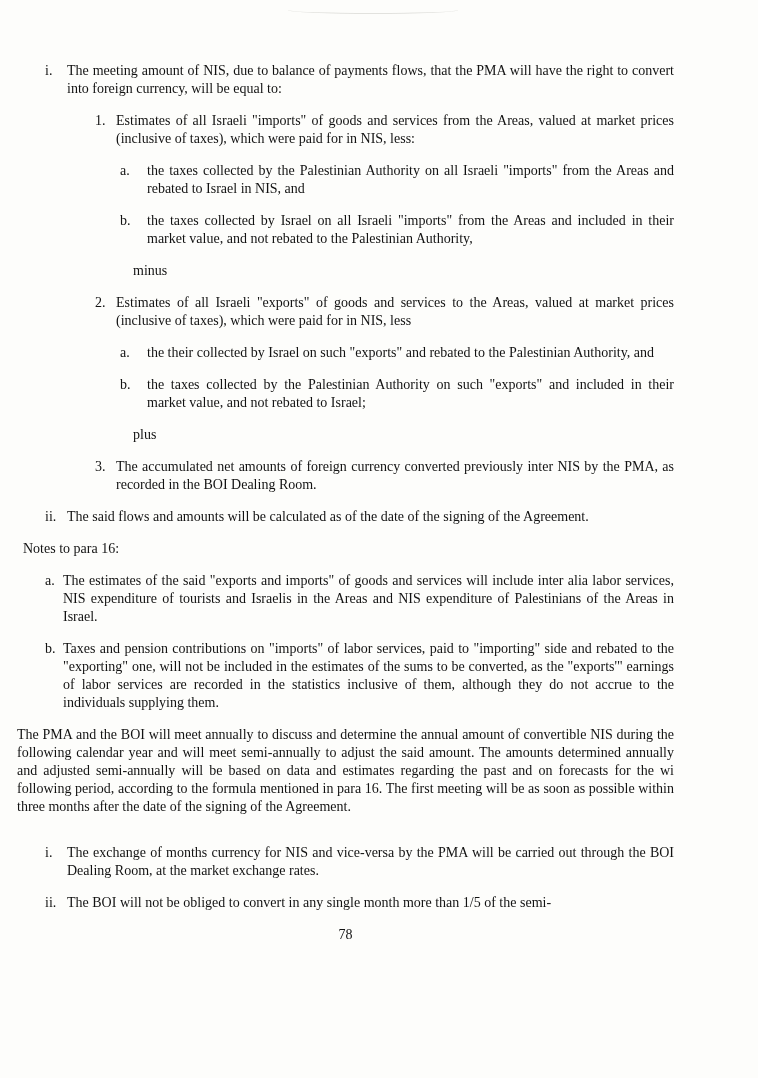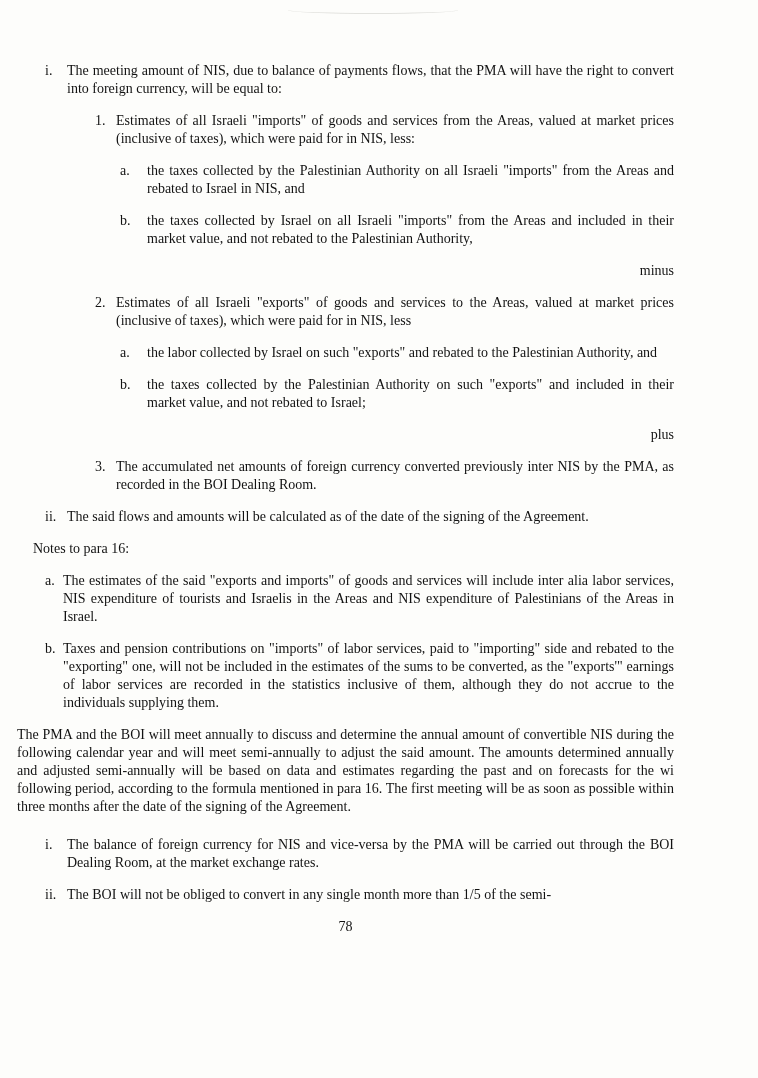--- a/index.html
+++ b/index.html
@@ -31,23 +31,23 @@
   .lbl { flex: 0 0 auto; }
   .txt { flex: 1 1 auto; text-align: justify; }
   .item-i   { margin-left: 28px; }
   .item-i .lbl { width: 22px; }
   .item-num { margin-left: 78px; }
   .item-num .lbl { width: 21px; }
   .item-letter { margin-left: 103px; }
   .item-letter .lbl { width: 27px; }
   .note { margin-left: 28px; }
   .note .lbl { width: 18px; }
-  .conj { display: block; margin-left: 116px; margin-bottom: 14px; text-align: right; }
-  .heading { display: block; margin-left: 16px; margin-bottom: 14px; }
-  .para { display: block; margin-left: 0; margin-bottom: 20px; text-align: justify; }
+  .conj { display: block; margin-left: 116px; margin-bottom: 14px; }
+  .heading { display: block; margin-left: 6px; margin-bottom: 14px; }
+  .para { display: block; margin-left: 0; margin-bottom: 28px; text-align: justify; }
   .page-number { text-align: center; margin-top: 2px; }
 </style>
 </head>
 <body>
 
 <div class="page">
 
   <div class="scan-artifact"></div>
 
   <div class="block item-i">
@@ -72,21 +72,21 @@
 
   <div class="conj">minus</div>
 
   <div class="block item-num">
     <span class="lbl">2.</span>
     <div class="txt">Estimates of all Israeli "exports" of goods and services to the Areas, valued at market prices (inclusive of taxes), which were paid for in NIS, less</div>
   </div>
 
   <div class="block item-letter">
     <span class="lbl">a.</span>
-    <div class="txt">the labor collected by Israel on such "exports" and rebated to the Palestinian Authority, and</div>
+    <div class="txt">the their collected by Israel on such "exports" and rebated to the Palestinian Authority, and</div>
   </div>
 
   <div class="block item-letter">
     <span class="lbl">b.</span>
     <div class="txt">the taxes collected by the Palestinian Authority on such "exports" and included in their market value, and not rebated to Israel;</div>
   </div>
 
   <div class="conj">plus</div>
 
   <div class="block item-num">
@@ -108,21 +108,21 @@
 
   <div class="block note">
     <span class="lbl">b.</span>
     <div class="txt">Taxes and pension contributions on "imports" of labor services, paid to "importing" side and rebated to the "exporting" one, will not be included in the estimates of the sums to be converted, as the "exports'" earnings of labor services are recorded in the statistics inclusive of them, although they do not accrue to the individuals supplying them.</div>
   </div>
 
   <div class="para">The PMA and the BOI will meet annually to discuss and determine the annual amount of convertible NIS during the following calendar year and will meet semi-annually to adjust the said amount. The amounts determined annually and adjusted semi-annually will be based on data and estimates regarding the past and on forecasts for the wi following period, according to the formula mentioned in para 16. The first meeting will be as soon as possible within three months after the date of the signing of the Agreement.</div>
 
   <div class="block item-i">
     <span class="lbl">i.</span>
-    <div class="txt">The balance of foreign currency for NIS and vice-versa by the PMA will be carried out through the BOI Dealing Room, at the market exchange rates.</div>
+    <div class="txt">The exchange of months currency for NIS and vice-versa by the PMA will be carried out through the BOI Dealing Room, at the market exchange rates.</div>
   </div>
 
   <div class="block item-i">
     <span class="lbl">ii.</span>
     <div class="txt">The BOI will not be obliged to convert in any single month more than 1/5 of the semi-</div>
   </div>
 
   <div class="page-number">78</div>
 
 </div>

